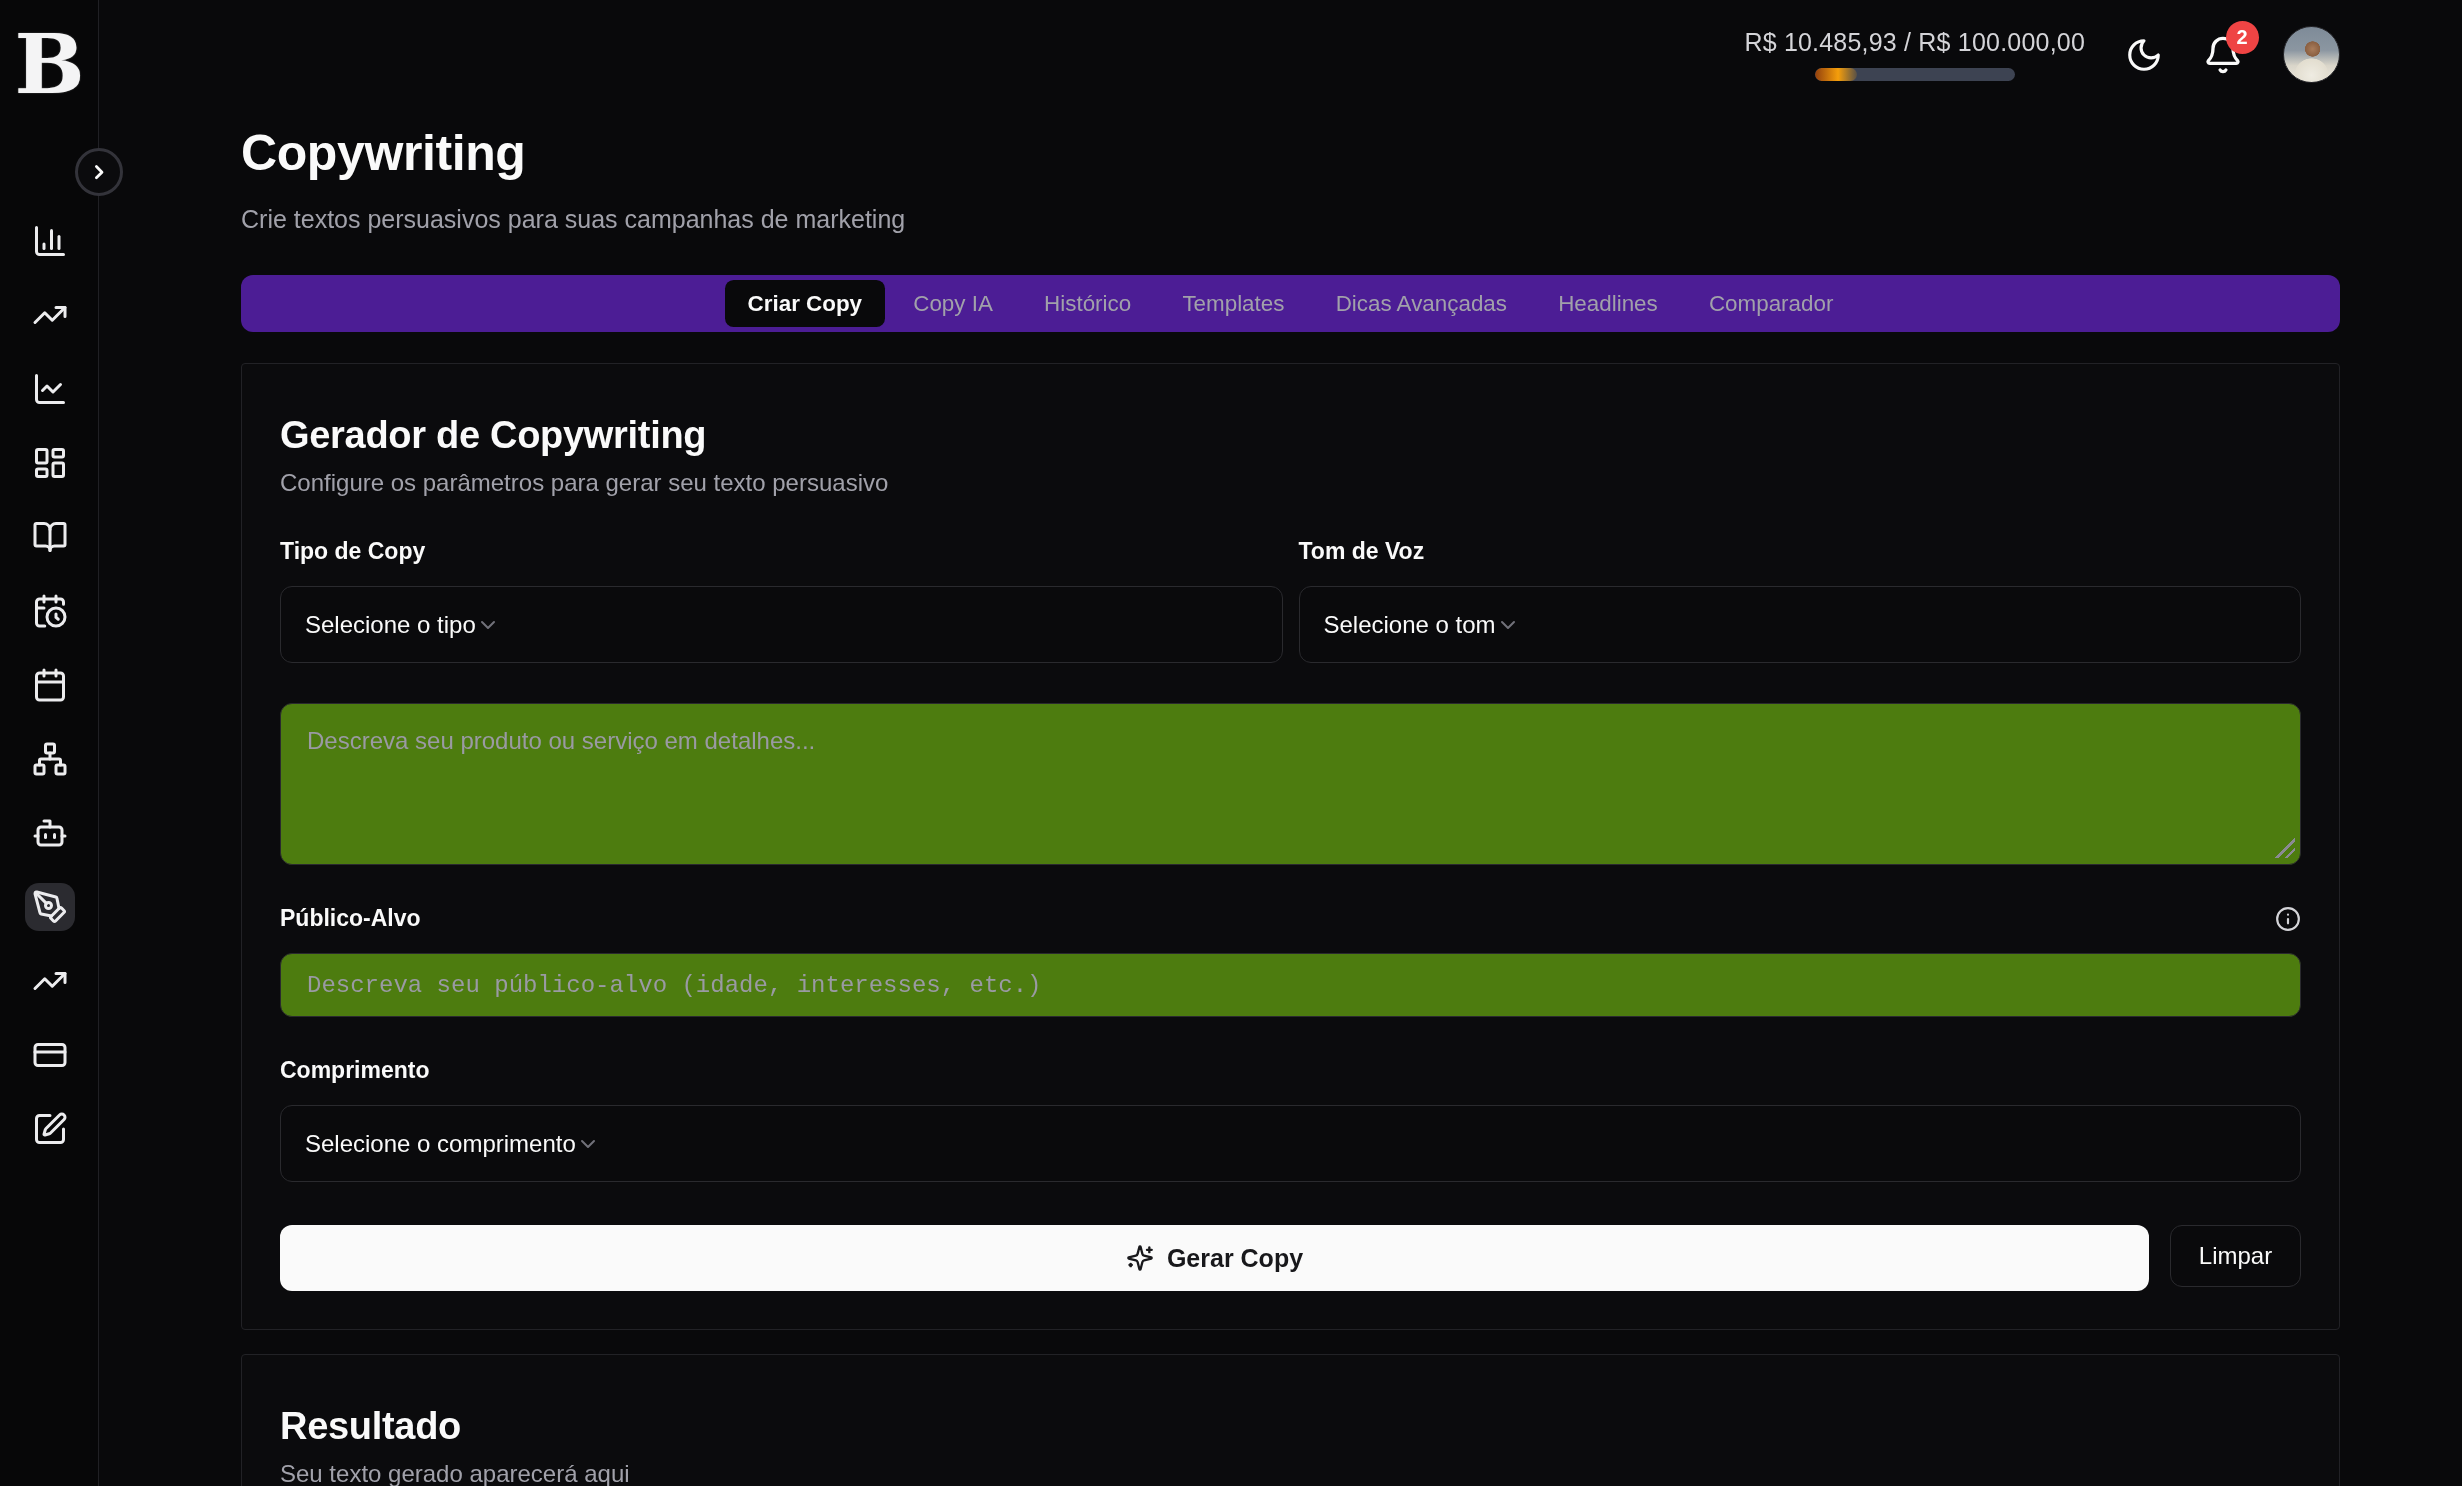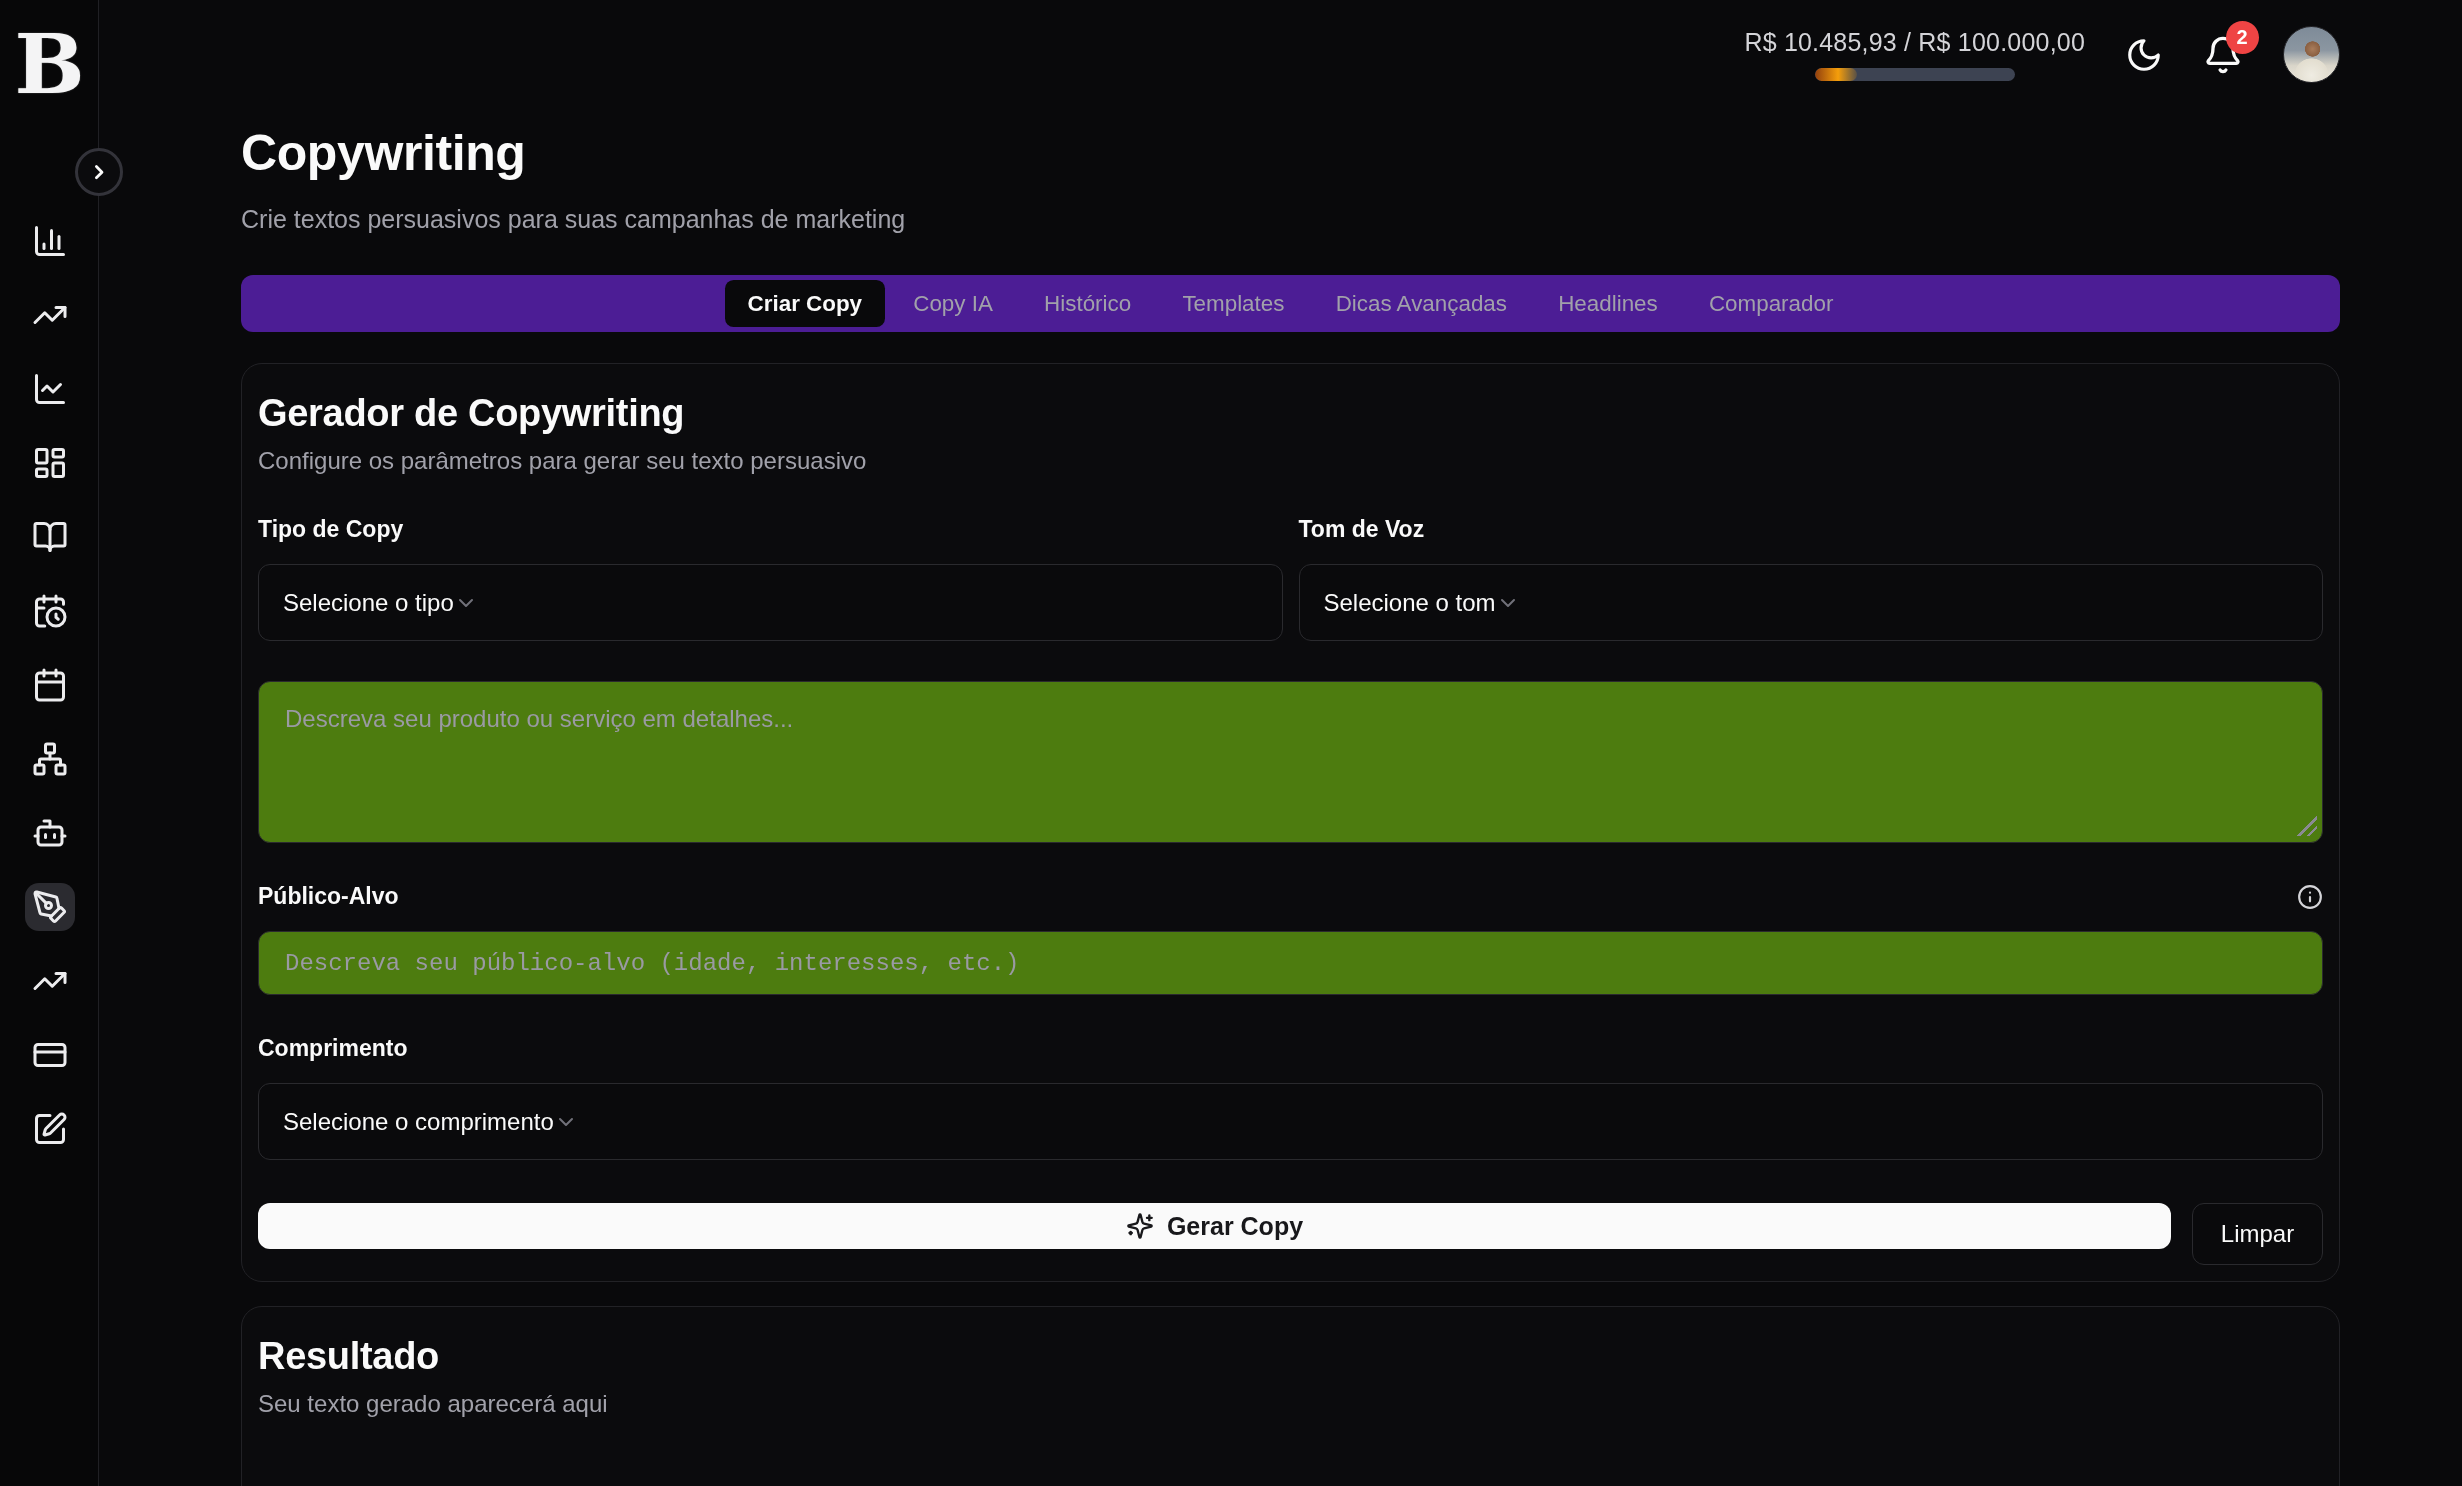--- a/index.html
+++ b/index.html
@@ -83,22 +83,22 @@
   }
   .tab {
     font-size:22.4px; color:#a1a1aa; padding:0 23px; height:47px; border-radius:8.6px;
     display:flex; align-items:center; cursor:pointer; white-space:nowrap; background:none; border:none;
     font-family:inherit;
   }
   .tab.active { background:#09090b; color:#fafafa; font-weight:600; }
 
   
   .card {
-    border:0.9px solid #222226; border-radius:21px; background:#0b0b0d;
-    padding:16px; width:100%;
+    border:0.9px solid #222226; border-radius:4px; background:#0b0b0d;
+    padding:38px; width:100%;
   }
   .card-generator { margin-top:31px; }
   .card-result { margin-top:24px; min-height:362px; }
   .card-title { font-size:38px; font-weight:700; letter-spacing:-0.3px; margin-top:12px; }
   .card-subtitle { margin-top:12px; font-size:24px; color:#a1a1aa; }
 
   .form-row { display:grid; grid-template-columns:1fr 1fr; gap:16px; margin-top:41px; }
   .field { margin-top:40px; }
   .field-label { font-size:23px; font-weight:600; color:#fafafa; }
   .label-row { display:flex; align-items:center; justify-content:space-between; }
@@ -123,21 +123,21 @@
   .textarea-wrap { position:relative; }
   .textarea { height:162px; padding:22.4px 26px; resize:none; display:block; }
   .resize-grip {
     position:absolute; right:6px; bottom:7.8px; width:21px; height:21px; pointer-events:none;
     background:
       linear-gradient(135deg, transparent 52%, #8a8a93 52% 60%, transparent 60% 74%, #8a8a93 74% 82%, transparent 82%);
   }
 
   .btn-row { display:flex; gap:21px; margin-top:43px; }
   .btn-generate {
-    flex:1; height:46px; border:none; border-radius:12px; background:#fafafa; color:#18181b;
+    flex:1; height:66px; border:none; border-radius:12px; background:#fafafa; color:#18181b;
     font-size:25px; font-weight:600; font-family:inherit; cursor:pointer;
     display:flex; align-items:center; justify-content:center; gap:13px;
   }
   .btn-clear {
     width:131px; height:62px; border:0.9px solid #2a2a2e; border-radius:12px;
     background:#0a0a0c; color:#fafafa; font-size:24px; font-weight:500;
     font-family:inherit; cursor:pointer;
   }
 </style>
 </head>

